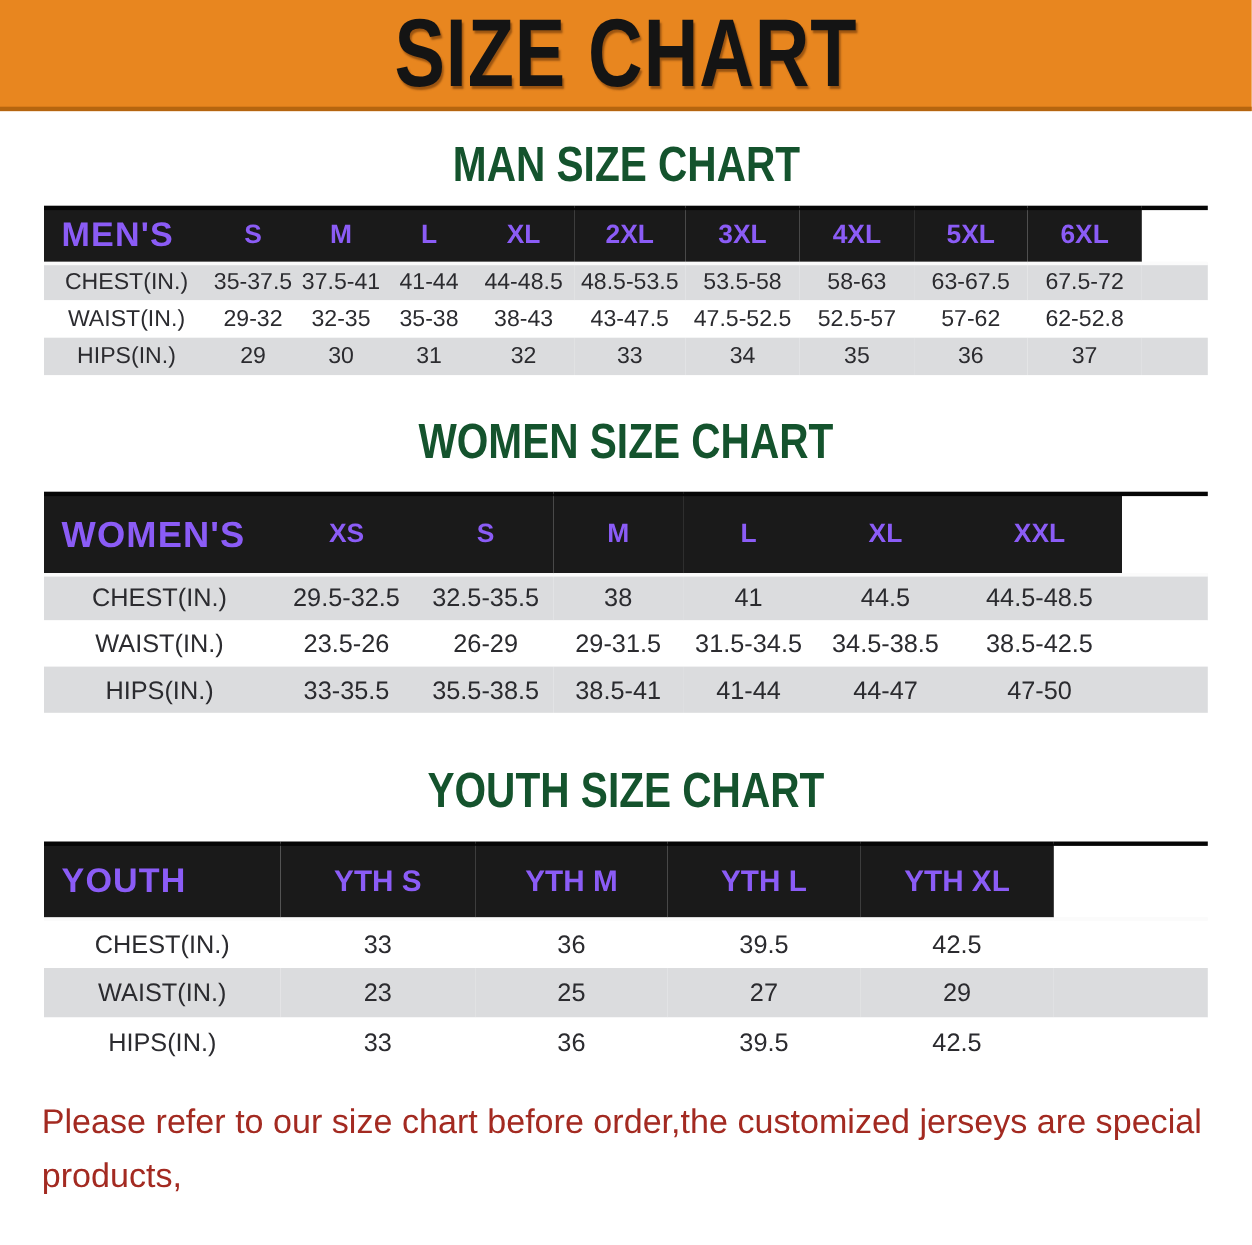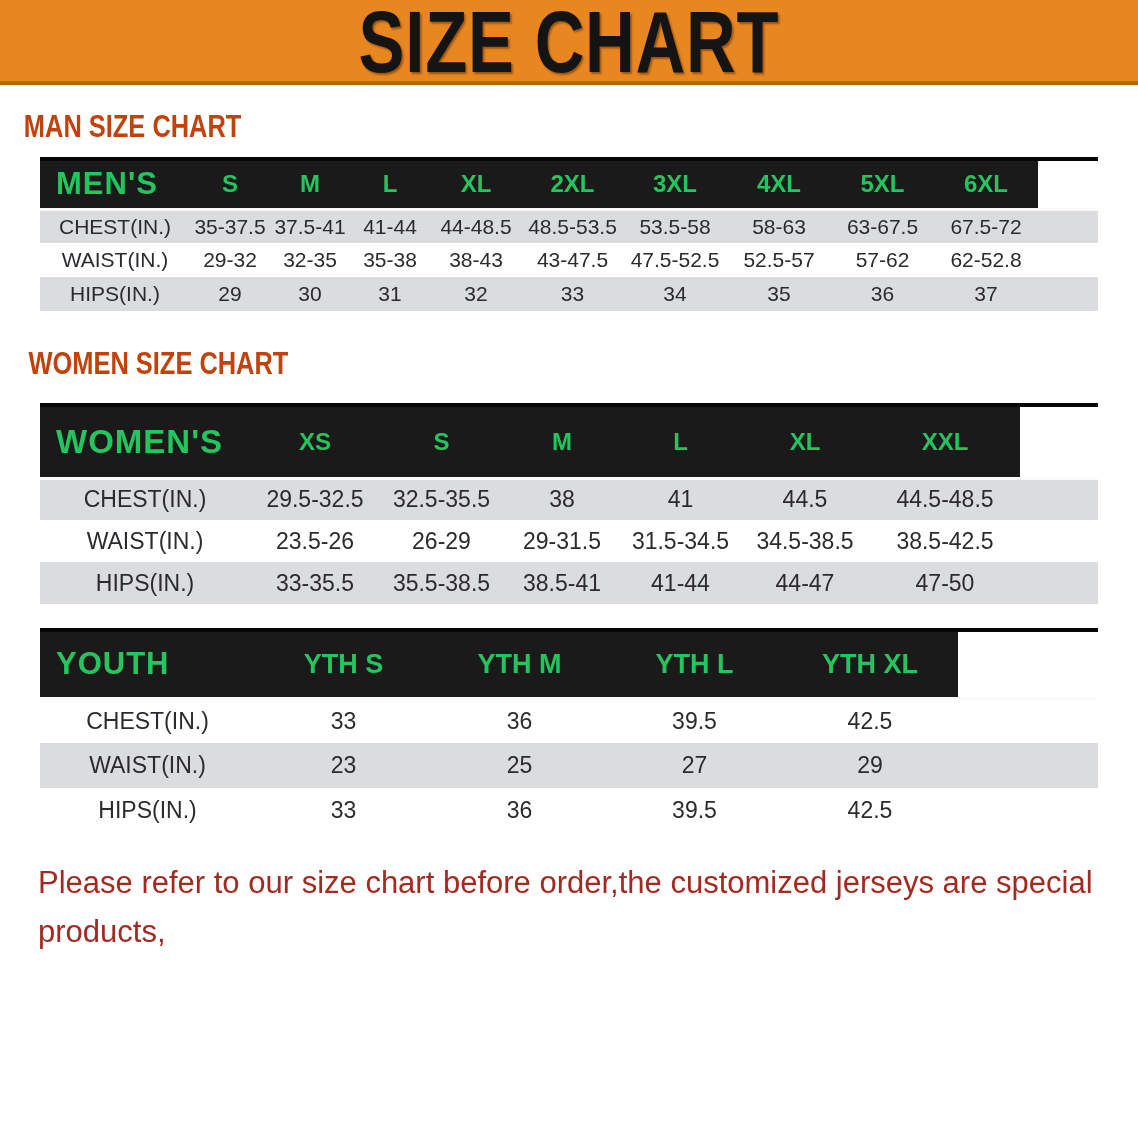--- a/index.html
+++ b/index.html
@@ -8,44 +8,45 @@
     width: 1138px;
     height: 1132px;
     font-family: "Liberation Sans", sans-serif;
     color: #26262a;
     overflow: hidden;
   }
 
   
   .banner {
     width: 1138px;
-    height: 85px;
+    height: 101px;
     background: #e8861f;
     border-bottom: 4px solid #b5650f;
     display: flex;
     align-items: center;
     justify-content: center;
   }
   .banner h1 {
     font-size: 86px;
     font-weight: 900;
     letter-spacing: 1px;
     color: #141414;
     line-height: 1;
     display: inline-block;
     transform: scaleX(0.80) scaleY(1.02);
     text-shadow: 2px 2px 2px rgba(60,25,0,0.45);
     white-space: nowrap;
   }
 
   
   .section-heading {
-    font-size: 31px;
+    text-align: center;
+    font-size: 45px;
     font-weight: 900;
-    color: #c2410c;
+    color: #14532d;
     line-height: 1;
     white-space: nowrap;
   }
   .section-heading > span { display: inline-block; transform: scaleX(0.82); }
   #men-heading   { margin-top: 26px; }
   #women-heading { margin-top: 37px; }
   #youth-heading { margin-top: 48px; }
 
   
   table {
@@ -53,21 +54,21 @@
     table-layout: fixed;
     width: 1058px;
     margin: 0 auto;
   }
   #men-table   { margin-top: 15px; }
   #women-table { margin-top: 24px; }
   #youth-table { margin-top: 24px; }
 
   thead th {
     background: #1a1a1a;
-    color: #22c55e;
+    color: #8b5cf6;
     font-weight: 600;
     text-align: center;
     border-top: 4px solid #060606;
     border-bottom: 3px solid #fbfbfb;
   }
   th.corner {
     text-align: left;
     font-weight: 800;
     letter-spacing: 1px;
     padding-left: 16px;
@@ -242,20 +243,23 @@
         <td>35.5-38.5</td>
         <td>38.5-41</td>
         <td>41-44</td>
         <td>44-47</td>
         <td>47-50</td>
         <td class="filler"></td>
       </tr>
     </tbody>
   </table>
 
+  <h2 class="section-heading" id="youth-heading">
+    <span>YOUTH SIZE CHART</span>
+  </h2>
 
   <table id="youth-table">
     <colgroup>
       <col style="width:215px">
         <col style="width:177px">
         <col style="width:175px">
       <col style="width:175px">
         <col style="width:176px">
         <col style="width:140px">
     </colgroup>

